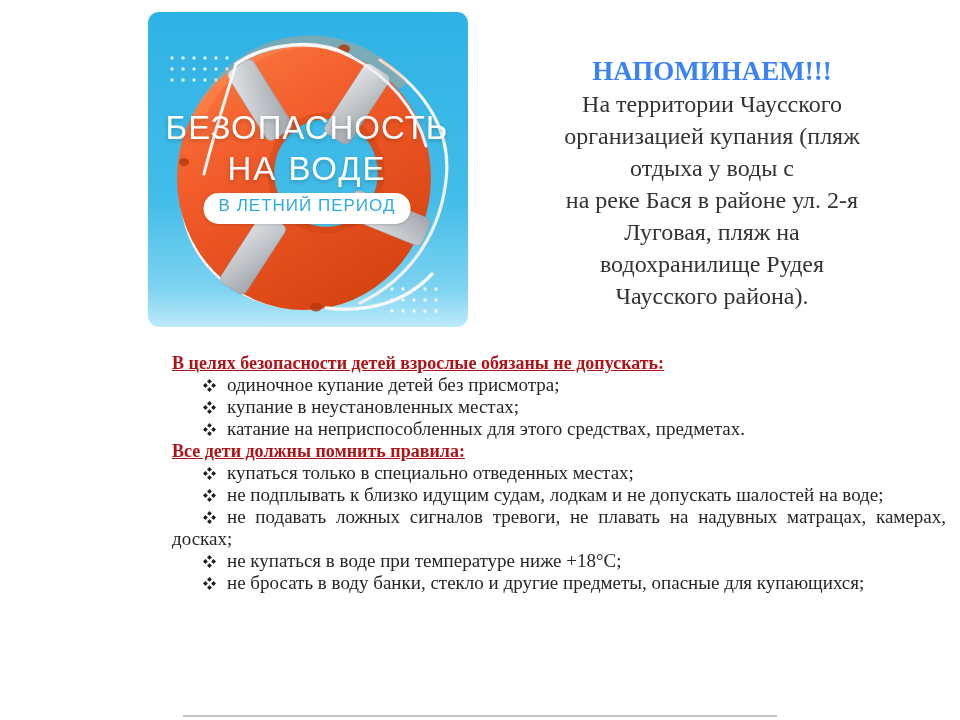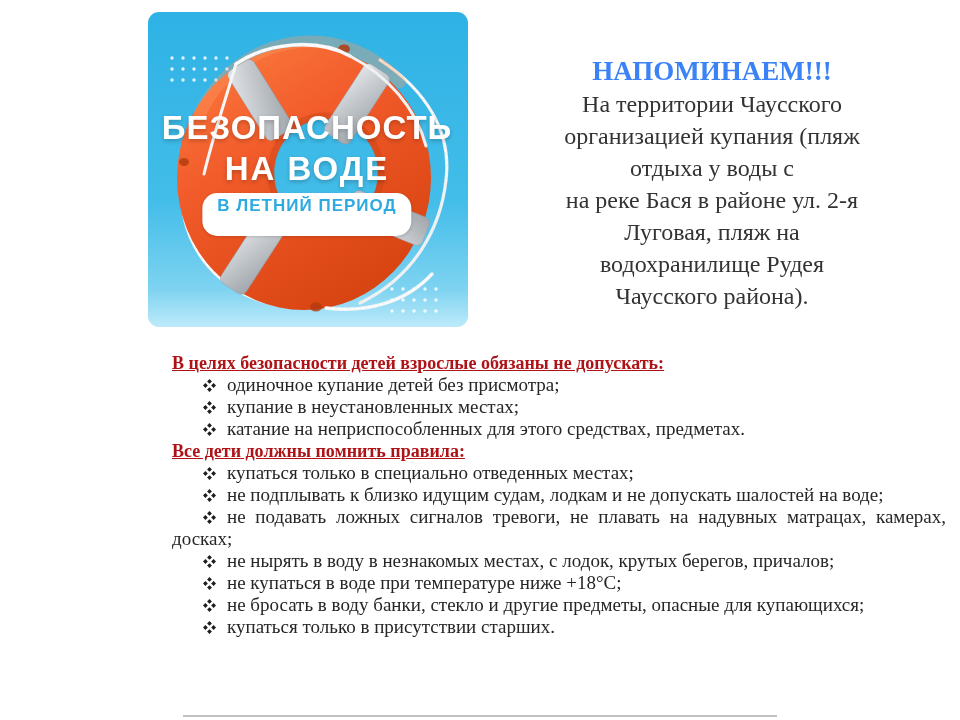--- a/index.html
+++ b/index.html
@@ -5,29 +5,29 @@
   html,body { margin:0; padding:0; background:#ffffff; }
   .page {
     position:relative; width:960px; height:720px; background:#ffffff;
     overflow:hidden; font-family:"Liberation Serif","DejaVu Serif",serif;
   }
 
   
   .poster { position:absolute; left:148px; top:12px; width:320px; height:315px; }
   .poster svg { position:absolute; left:0; top:0; display:block; }
   .poster-text { position:absolute; left:0; top:0; width:318px; height:315px;
-    font-family:"Liberation Sans","DejaVu Sans",sans-serif; font-weight:bold;
+    font-family:"Liberation Sans","DejaVu Sans",sans-serif; font-weight:normal;
     text-align:center; color:#ffffff; pointer-events:none; }
   .pt1 { position:absolute; left:0; right:0; top:97px; font-size:33px; letter-spacing:1px;
          text-shadow:0 2px 4px rgba(0,0,0,0.22); }
   .pt2 { position:absolute; left:0; right:0; top:138px; font-size:33px; letter-spacing:2px;
          text-shadow:0 2px 4px rgba(0,0,0,0.22); }
   .badge { position:absolute; top:181px; left:50%; transform:translateX(-50%);
          background:#ffffff; color:#2faae1; font-size:17px; letter-spacing:1px;
-         padding:3px 15px 20px 15px; border-radius:15px; white-space:nowrap;
+         padding:3px 15px 8px 15px; border-radius:15px; white-space:nowrap;
          box-shadow:0 1px 3px rgba(0,0,0,0.15); }
 
   
   .reminder { position:absolute; left:476px; top:54px; width:472px; text-align:center;
               color:#333333; }
   .reminder-title { font-size:27px; font-weight:bold; color:#3b82f6; line-height:34px; }
   .reminder-line { font-size:24px; line-height:32px; }
 
   
   .content { position:absolute; left:172px; top:352px; width:774px;
@@ -167,33 +167,23 @@
         </svg><span>не подплывать к близко идущим судам, лодкам и не допускать шалостей на воде;</span>
     </div>
     <div class="item">
       <svg class="bullet" viewBox="0 0 14 14">
           <path d="M7 0l2.6 2.6L7 5.2 4.4 2.6zM11.4 4.4L14 7l-2.6 2.6L8.8 7zM7 8.8l2.6 2.6L7 14l-2.6-2.6zM2.6 4.4L5.2 7 2.6 9.6 0 7z"></path>
         </svg><span>не подавать ложных сигналов тревоги, не плавать на надувных матрацах, камерах, досках;</span>
     </div>
     <div class="item">
       <svg class="bullet" viewBox="0 0 14 14">
           <path d="M7 0l2.6 2.6L7 5.2 4.4 2.6zM11.4 4.4L14 7l-2.6 2.6L8.8 7zM7 8.8l2.6 2.6L7 14l-2.6-2.6zM2.6 4.4L5.2 7 2.6 9.6 0 7z"></path>
-        </svg><span>не нырять в воду в незнакомых местах, с лодок, крутых берегов, причалов;</span>
-    </div>
-    <div class="item">
-      <svg class="bullet" viewBox="0 0 14 14">
-          <path d="M7 0l2.6 2.6L7 5.2 4.4 2.6zM11.4 4.4L14 7l-2.6 2.6L8.8 7zM7 8.8l2.6 2.6L7 14l-2.6-2.6zM2.6 4.4L5.2 7 2.6 9.6 0 7z"></path>
         </svg><span>не купаться в воде при температуре ниже +18°С;</span>
     </div>
     <div class="item">
       <svg class="bullet" viewBox="0 0 14 14">
           <path d="M7 0l2.6 2.6L7 5.2 4.4 2.6zM11.4 4.4L14 7l-2.6 2.6L8.8 7zM7 8.8l2.6 2.6L7 14l-2.6-2.6zM2.6 4.4L5.2 7 2.6 9.6 0 7z"></path>
         </svg><span>не бросать в воду банки, стекло и другие предметы, опасные для купающихся;</span>
     </div>
-    <div class="item">
-      <svg class="bullet" viewBox="0 0 14 14">
-          <path d="M7 0l2.6 2.6L7 5.2 4.4 2.6zM11.4 4.4L14 7l-2.6 2.6L8.8 7zM7 8.8l2.6 2.6L7 14l-2.6-2.6zM2.6 4.4L5.2 7 2.6 9.6 0 7z"></path>
-        </svg><span>купаться только в присутствии старших.</span>
-    </div>
   </div>
 
   <div class="bottom-rule"></div>
 </div>
 
 </body></html>

